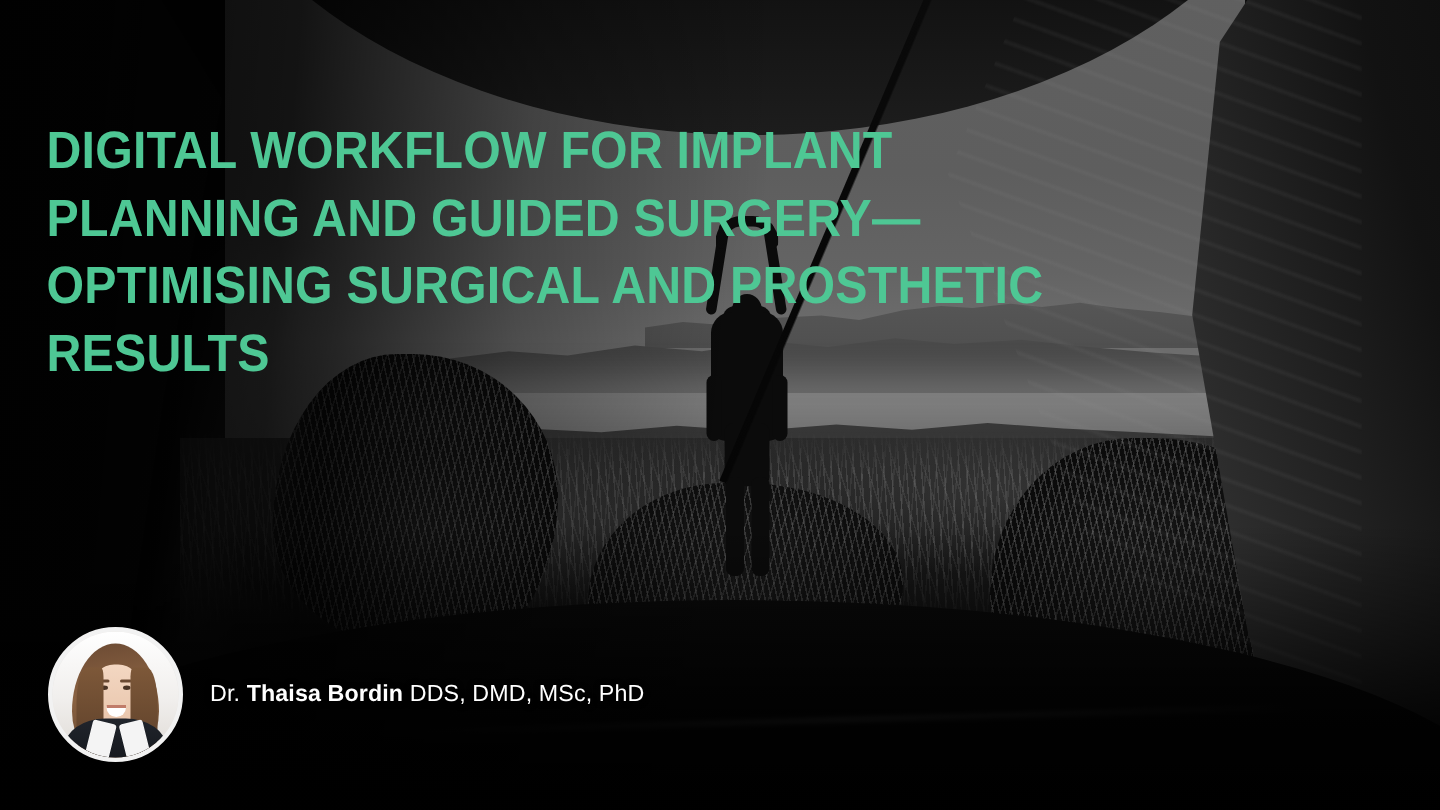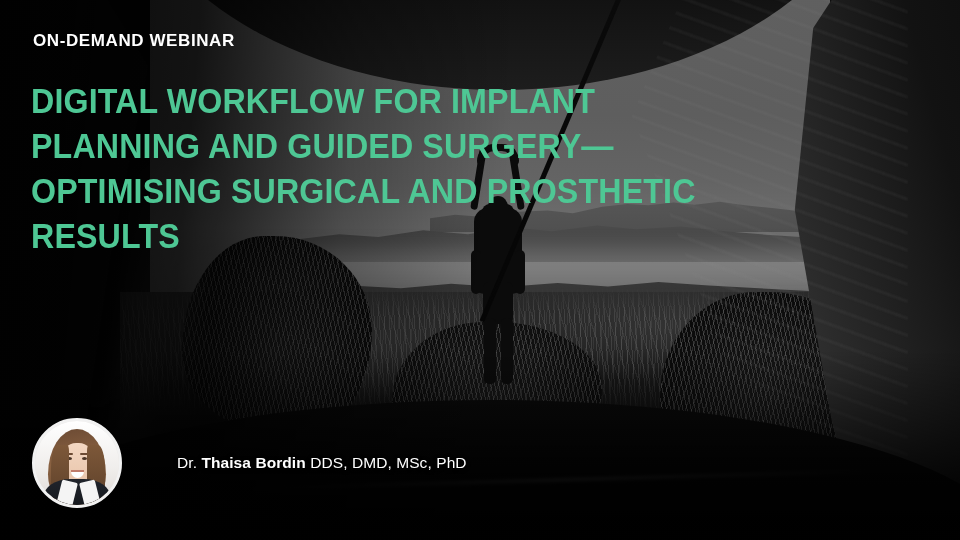--- a/index.html
+++ b/index.html
@@ -307,21 +307,20 @@
   .pt-collR { position:absolute; left:47px; bottom:-2px; width:16px; height:26px;
               background:#f4f4f4; transform: rotate(-14deg); border-radius:2px; }
 
   #speaker-name {
     color: #ffffff;
     font-size: 15.5px;
     font-weight: 400;
     letter-spacing: .005em;
     white-space: nowrap;
     text-shadow: 0 1px 4px rgba(0,0,0,.9);
-    margin-left: 37px;
   }
   #speaker-name .nm { font-weight: 700; }
   #speaker-name .cr { font-weight: 400; }
 </style>
 </head>
 <body>
 
 <div id="card">
 
   <div id="photo">
@@ -359,21 +358,20 @@
     <div class="tent-right-fold"></div>
     <div class="tent-bottom"></div>
     <div class="floor-sheen"></div>
 
     <div class="scrim-left"></div>
     <div class="scrim-bottom"></div>
   </div>
 
   <div id="content">
 
-    <div id="eyebrow">ON-DEMAND WEBINAR</div>
 
     <h1 id="headline">
       <span class="hl-line">DIGITAL WORKFLOW FOR IMPLANT</span>
       <span class="hl-line">PLANNING AND GUIDED SURGERY—</span>
       <span class="hl-line">OPTIMISING SURGICAL AND PROSTHETIC</span>
       <span class="hl-line">RESULTS</span>
     </h1>
 
     <div id="speaker">
       <div id="avatar">

